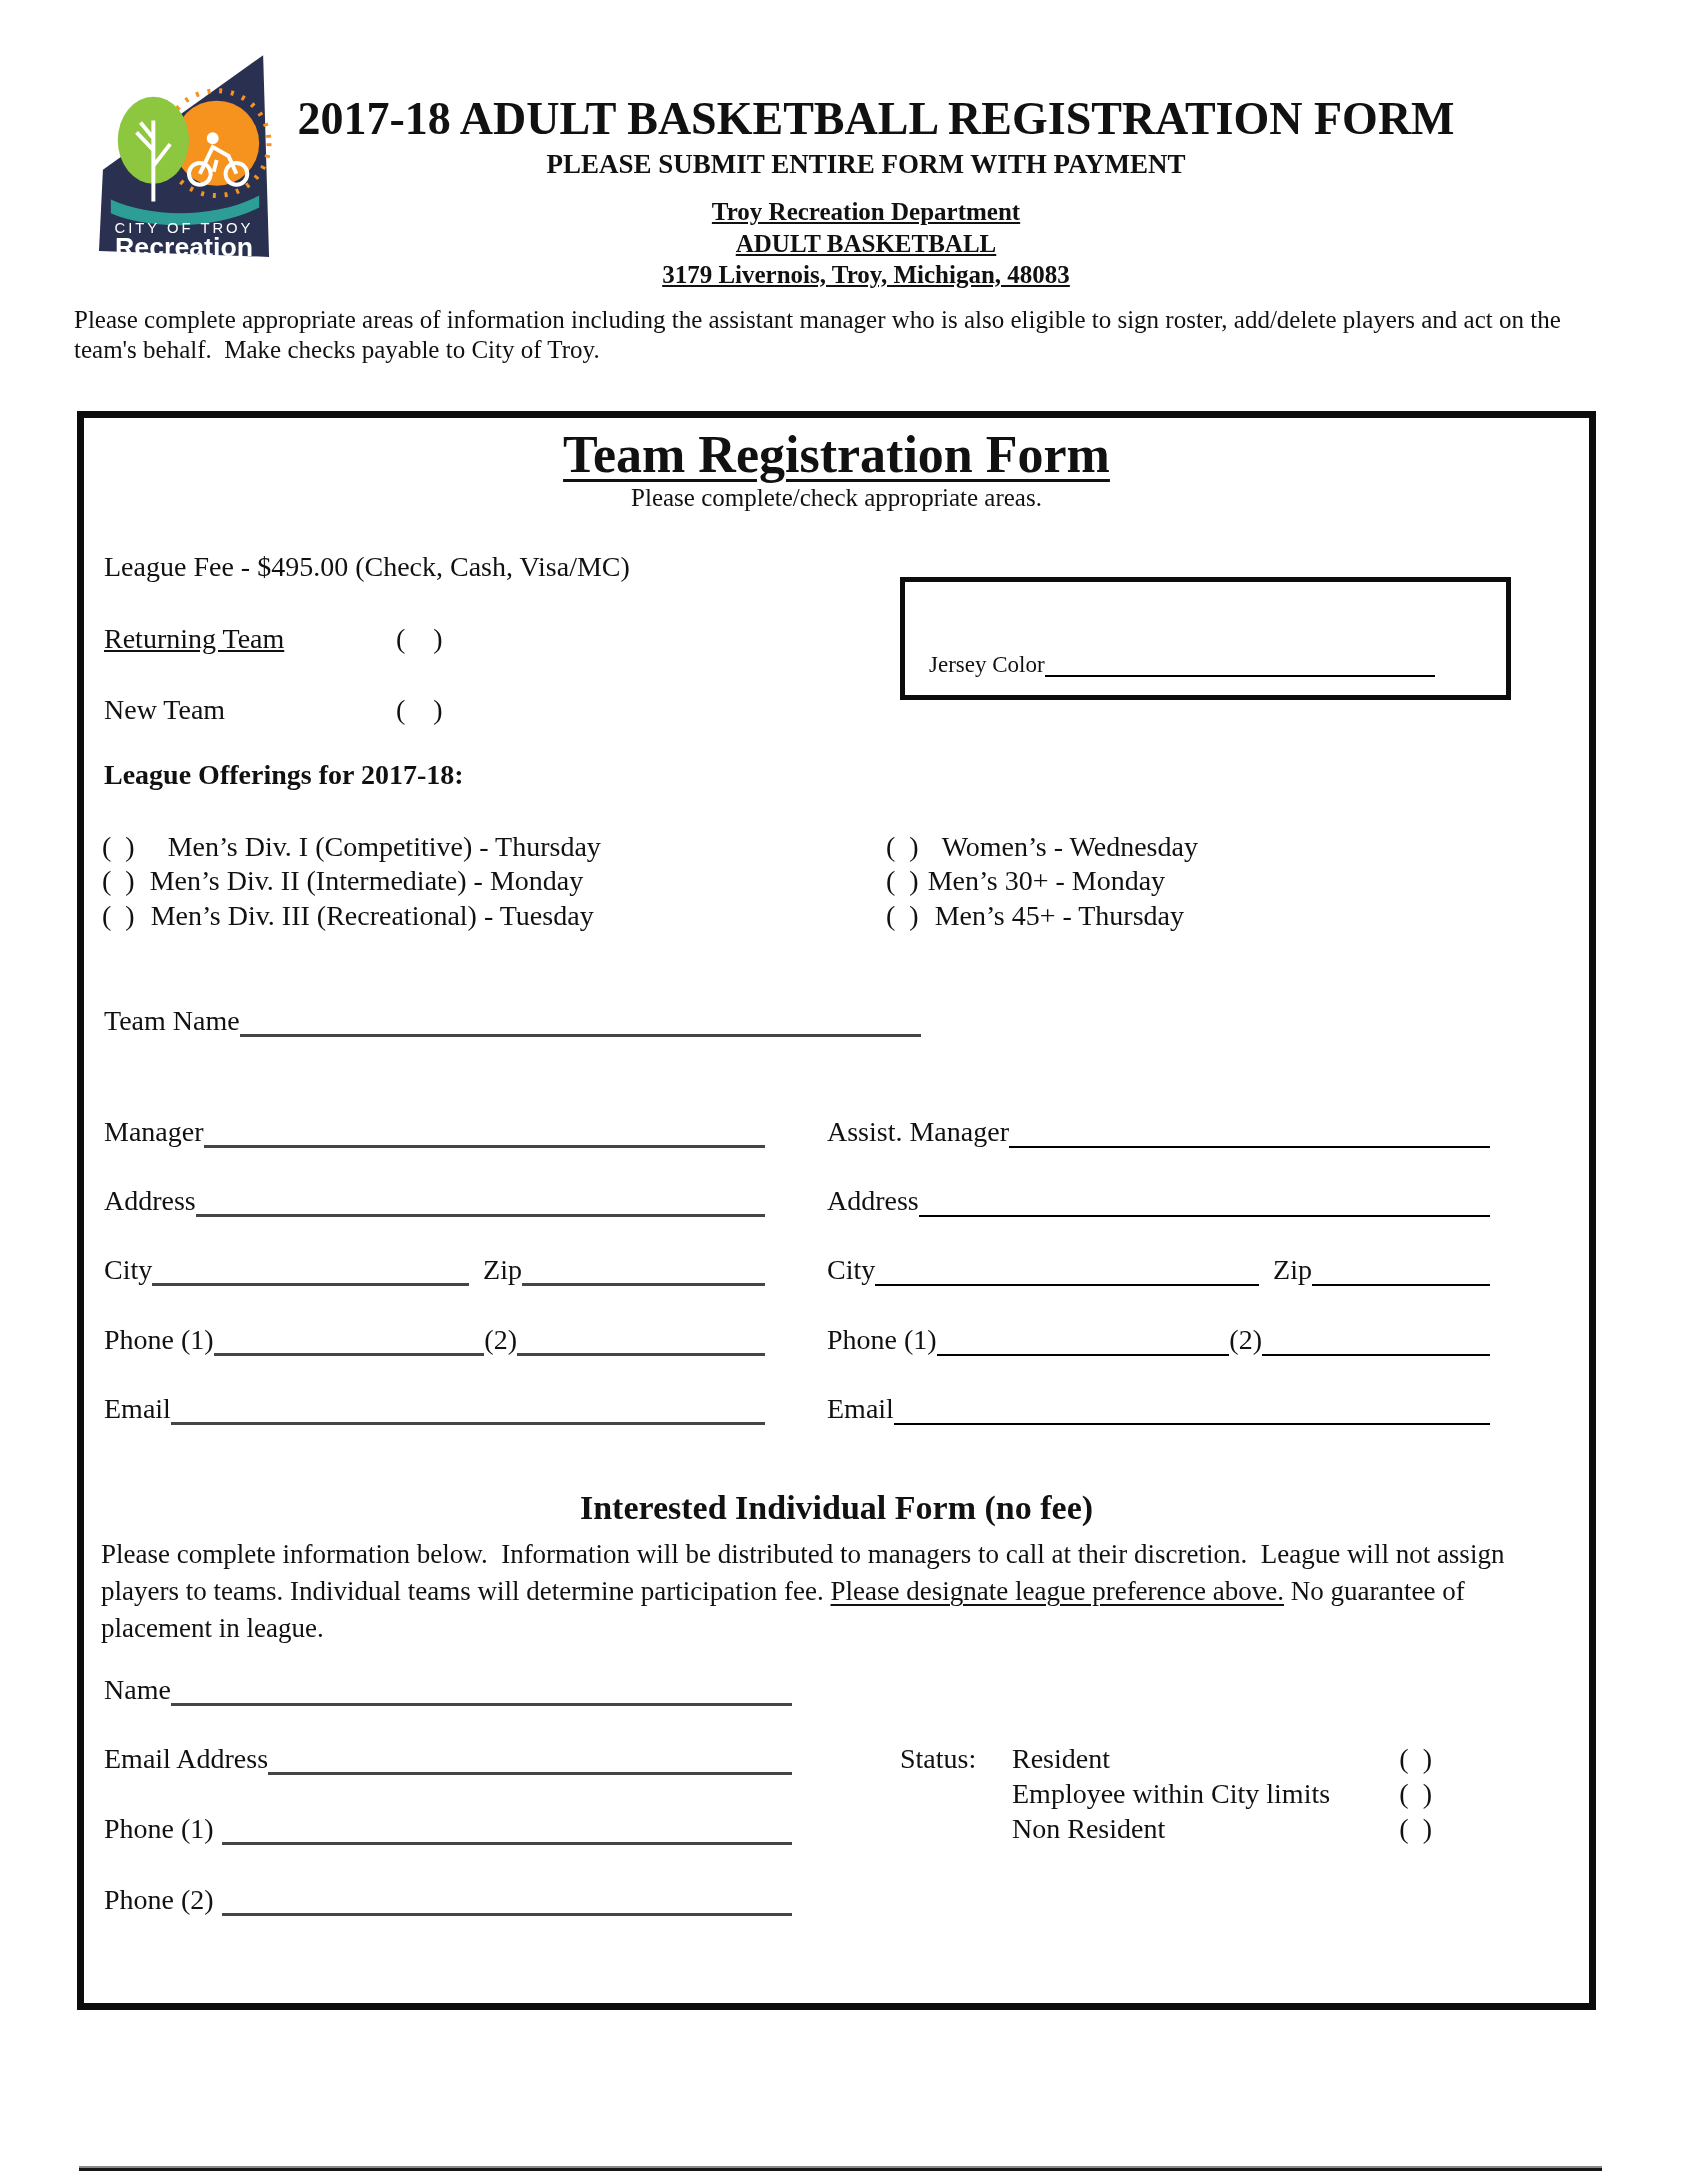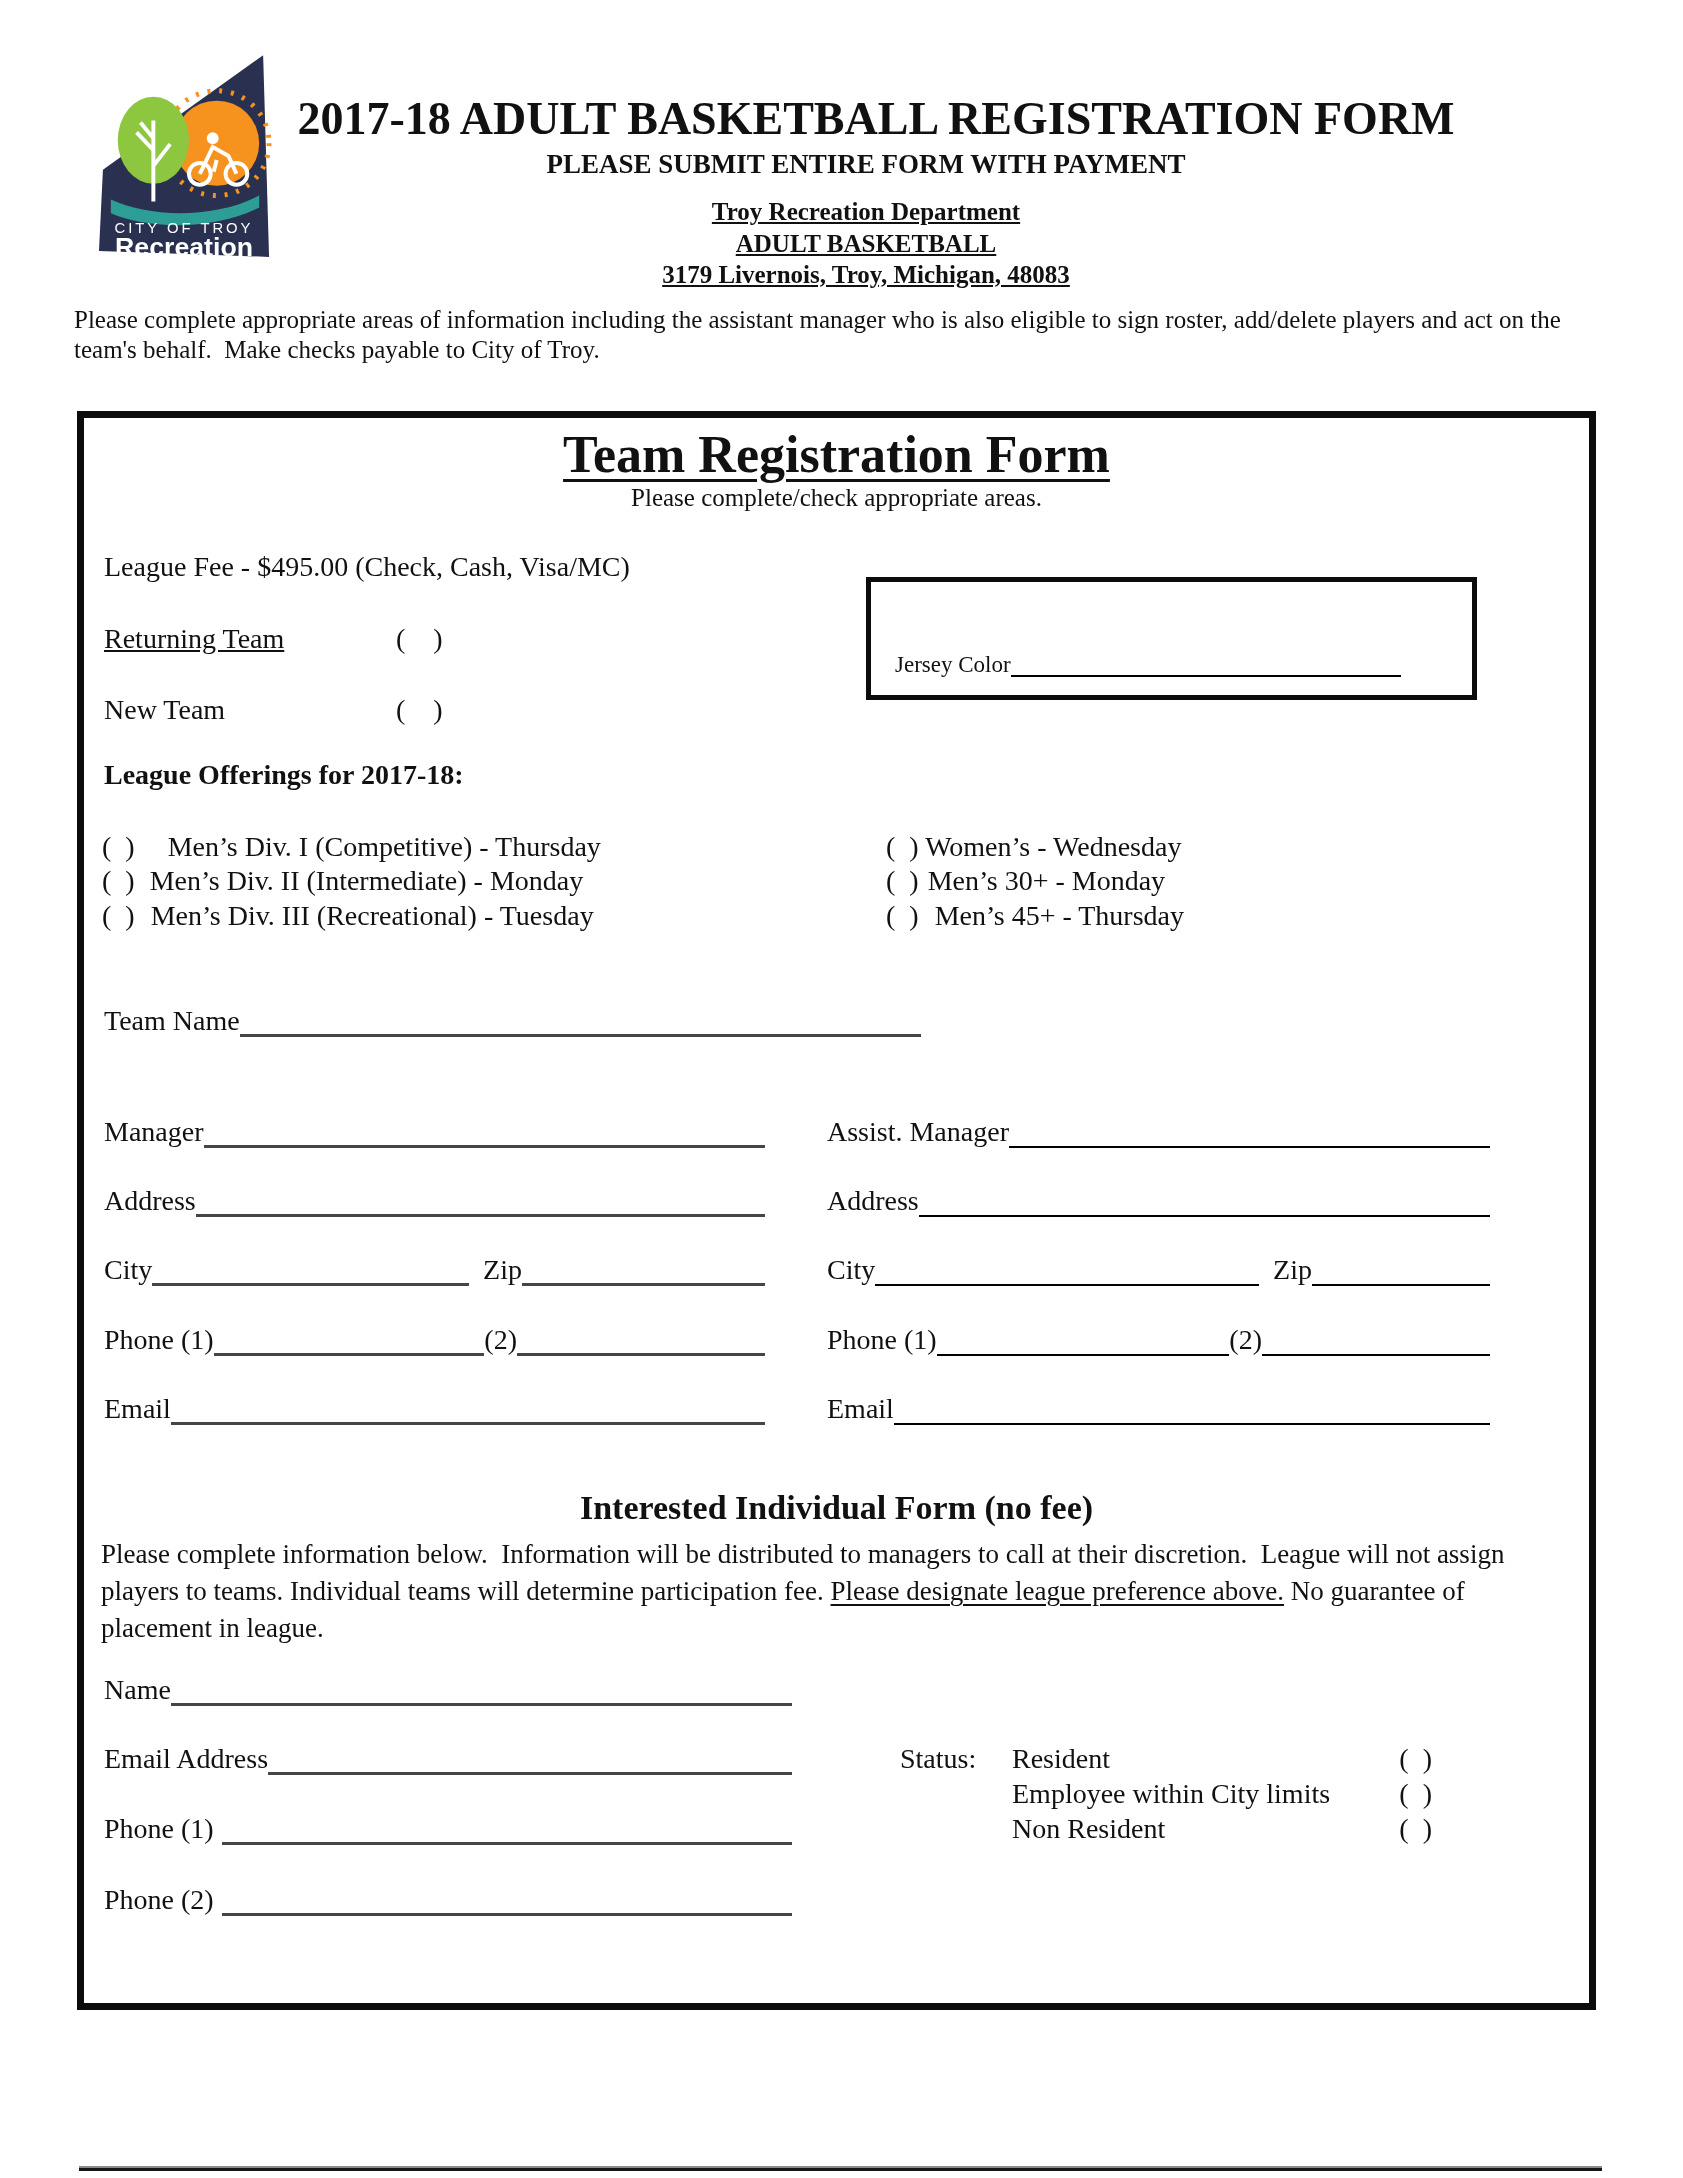--- a/index.html
+++ b/index.html
@@ -23,21 +23,21 @@
   .row { position:absolute; display:flex; align-items:flex-end; }
   .row .lbl { white-space:nowrap; }
   .wline { height:10px; border-bottom:3px solid #454545; }
   .wline.flex { flex:1 1 auto; }
   .wline.thin { border-bottom:2px solid #000; }
   .formbox {
     position:absolute; left:77px; top:411px; width:1519px; height:1599px;
     border:7px solid #0c0c0c; box-sizing:border-box;
   }
   .jerseybox {
-    position:absolute; left:866px; top:577px; width:611px; height:123px;
+    position:absolute; left:900px; top:577px; width:611px; height:123px;
     border:5px solid #0c0c0c; box-sizing:border-box;
   }
   .jerseyrow {
     position:absolute; left:24px; right:71px; bottom:18px;
     display:flex; align-items:flex-end;
   }
   .titleunderline {
     text-decoration:underline; text-decoration-thickness:3px; text-underline-offset:7px;
   }
   .descunderline { text-decoration:underline; text-decoration-thickness:2px; text-underline-offset:4px; }
@@ -112,21 +112,21 @@
     <span>(&nbsp;&nbsp;)</span>
     <span style="margin-left:8px;">Men’s Div. II (Intermediate) - Monday</span>
   </div>
   <div class="abs f28" style="left:102px; top:901px;">
     <span>(&nbsp;&nbsp;)</span>
     <span style="margin-left:9px;">Men’s Div. III (Recreational) - Tuesday</span>
   </div>
 
   <div class="abs f28" style="left:886px; top:832px;">
     <span>(&nbsp;&nbsp;)</span>
-    <span style="margin-left:0;">Women’s - Wednesday</span>
+    <span style="margin-left:16px;">Women’s - Wednesday</span>
   </div>
   <div class="abs f28" style="left:886px; top:866px;">
     <span>(&nbsp;&nbsp;)</span>
     <span style="margin-left:2px;">Men’s 30+ - Monday</span>
   </div>
   <div class="abs f28" style="left:886px; top:901px;">
     <span>(&nbsp;&nbsp;)</span>
     <span style="margin-left:9px;">Men’s 45+ - Thursday</span>
   </div>
 

